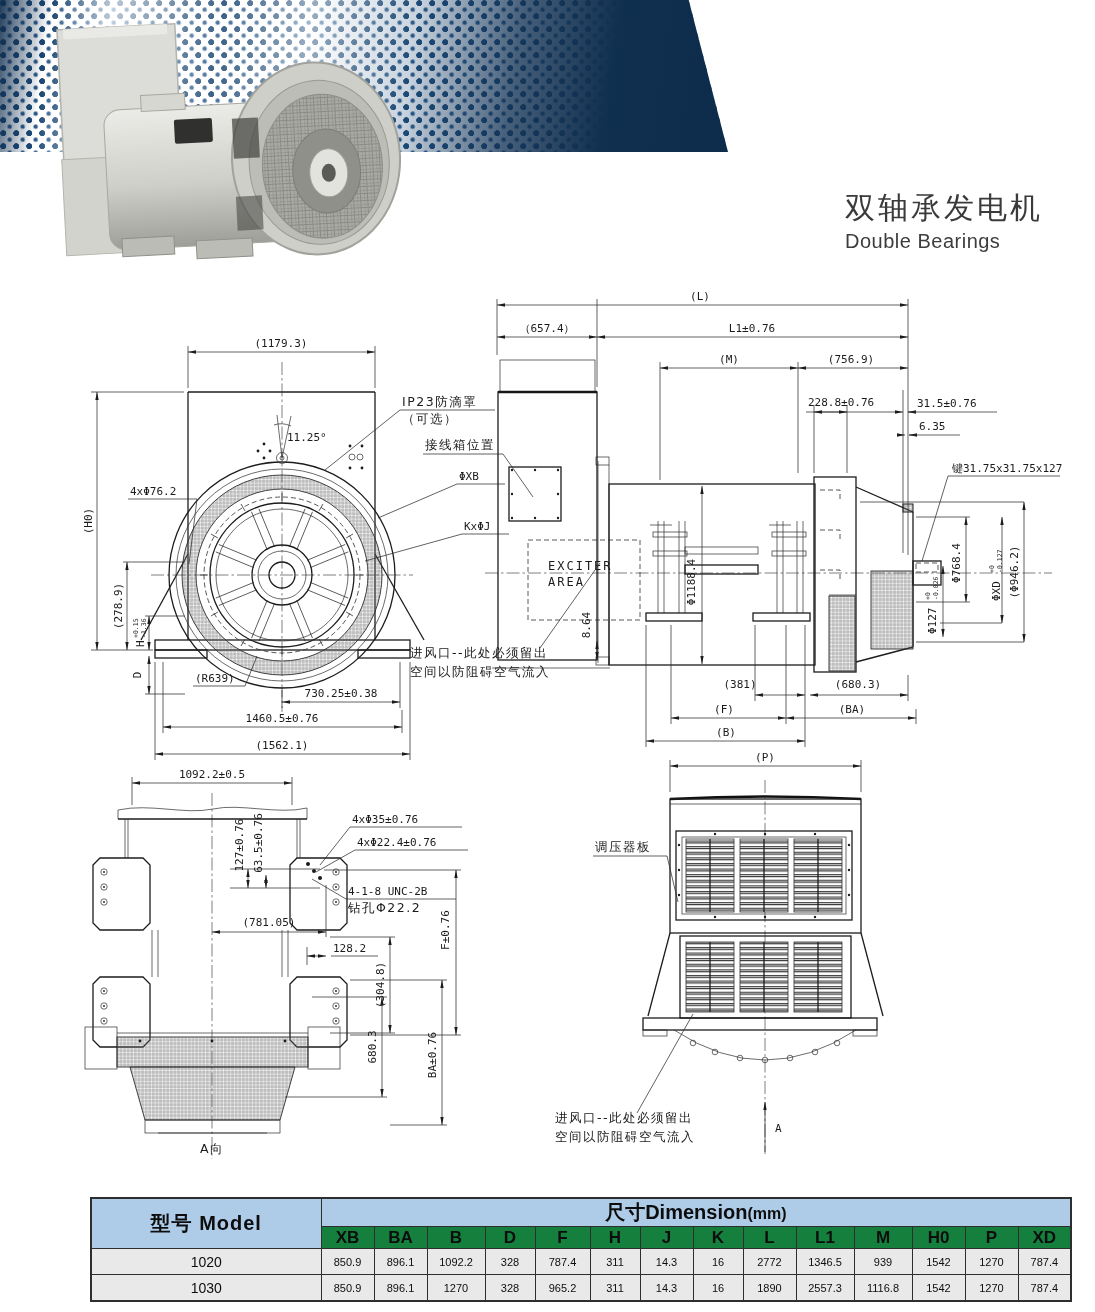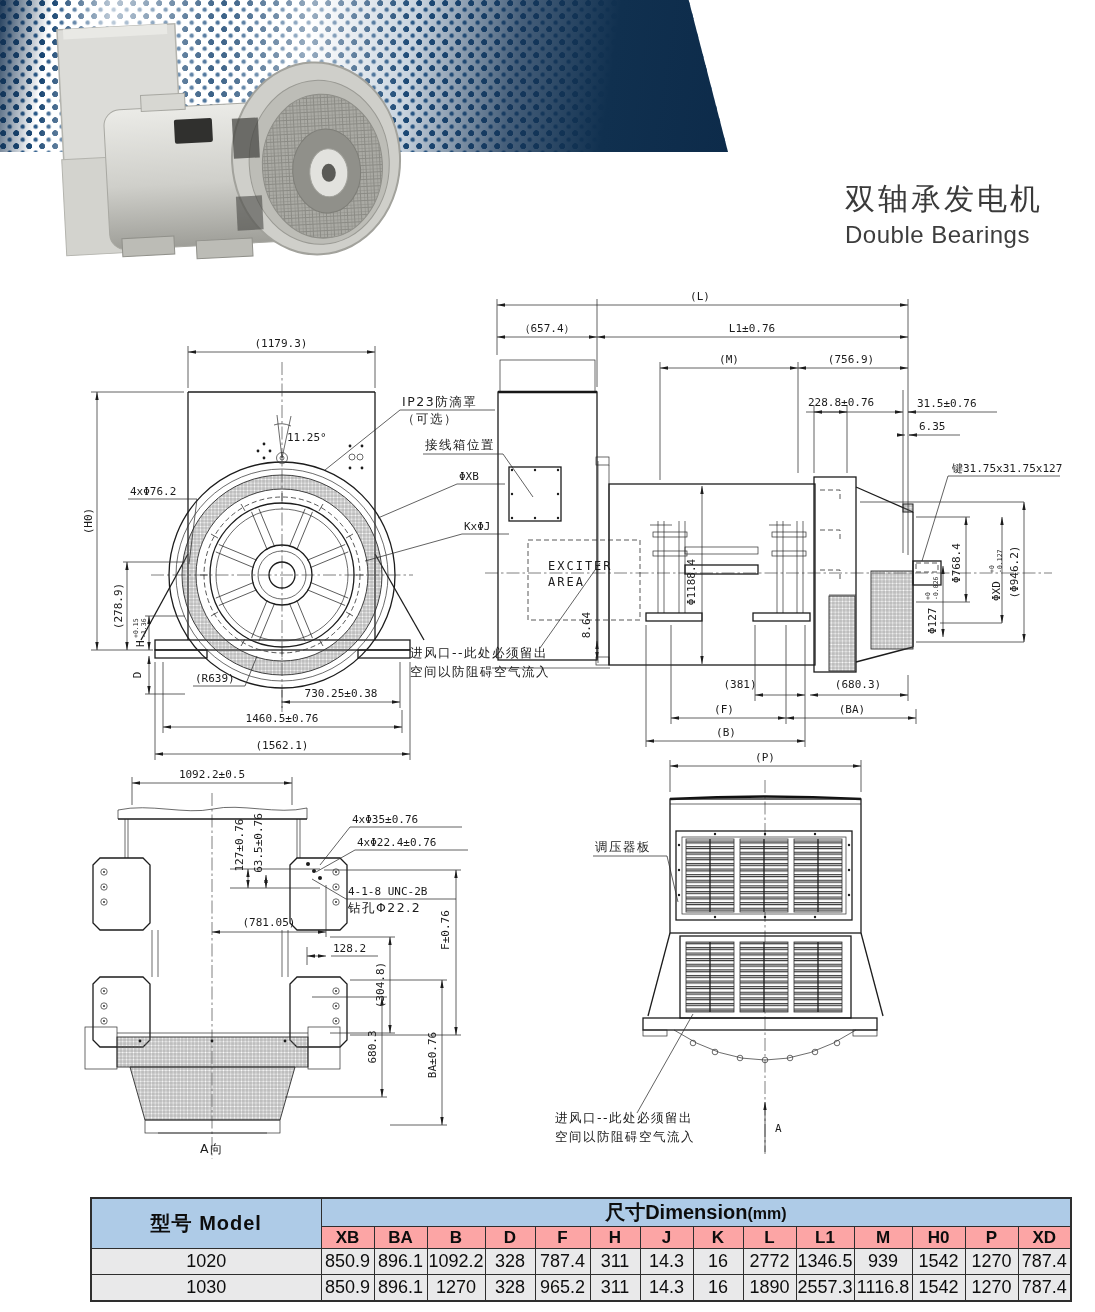--- a/index.html
+++ b/index.html
@@ -11,23 +11,23 @@
     background-image:
       radial-gradient(circle at 3.2px 3.2px, #1a4773 2.7px, transparent 3.3px),
       radial-gradient(circle at 3.2px 3.2px, #2a5988 1.9px, transparent 2.5px);
     background-size:13px 13px,13px 13px;
     background-position:0 0,6.5px 6.5px;}
   .banner::after{content:"";position:absolute;inset:0;
     background:linear-gradient(98deg, rgba(15,45,78,.93) 0%, rgba(255,255,255,0) 7%,
       rgba(255,255,255,.7) 15%, rgba(255,255,255,.15) 30%, rgba(255,255,255,.55) 42%,
       rgba(35,80,125,.25) 56%, rgba(18,50,85,.78) 70%, #10304f 83%, #0d2b4a 100%);}
   
-  .title-block{position:absolute;left:845px;top:179px;color:#3a3a3a;}
+  .title-block{position:absolute;left:845px;top:188px;color:#3a3a3a;}
   .title-zh{font-size:30px;letter-spacing:3px;font-weight:500;font-family:"DejaVu Sans","Liberation Sans",sans-serif;}
-  .title-en{font-size:24px;letter-spacing:.5px;margin-top:1px;color:#3d3d3d;}
+  .title-en{font-size:20px;letter-spacing:.5px;margin-top:1px;color:#3d3d3d;}
   
   .view{position:absolute;overflow:visible;}
   svg .thin{stroke:#2d2d2d;stroke-width:.7;fill:none;}
   svg .med{stroke:#1c1c1c;stroke-width:1.3;fill:none;}
   svg .bold{stroke:#101010;stroke-width:2.4;fill:none;}
   svg .dim{stroke:#2d2d2d;stroke-width:.75;fill:none;}
   svg .cl{stroke:#3a3a3a;stroke-width:.65;fill:none;stroke-dasharray:13 3 2.5 3;}
   svg .dash{stroke:#2d2d2d;stroke-width:.8;fill:none;stroke-dasharray:5 3;}
   svg .hatch{fill:url(#mesh);stroke:#2d2d2d;stroke-width:.9;}
   svg text{font-family:"DejaVu Sans Mono","Liberation Mono",monospace;font-size:11px;fill:#1b1b1b;}
@@ -35,23 +35,23 @@
   svg text.tol{font-size:6.5px;}
   svg .dot{fill:#1b1b1b;stroke:none;}
   
   .dim-table-wrap{position:absolute;left:90px;top:1197px;width:975px;}
   table.dim-table{border-collapse:collapse;width:100%;table-layout:fixed;}
   table.dim-table th,table.dim-table td{border:1.6px solid #2e2e2e;text-align:center;padding:0;color:#0d0d0d;}
   table.dim-table{border:2.6px solid #2e2e2e;}
   .th-model{background:#aecbe7;font-size:20px;font-weight:bold;letter-spacing:1px;margin-left:16px;}
   .th-dim{background:#aecbe7;font-size:20px;font-weight:bold;height:26px;}
   .th-dim .unit{font-size:16px;font-weight:bold;}
-  .th-col{background:#fca5a5;font-size:17px;font-weight:bold;height:21px;}
-  td.val,td.model{background:#e9e9ea;font-size:18px;height:25px;}
-  td.model{font-size:18px;}
+  .th-col{background:#15803d;font-size:17px;font-weight:bold;height:21px;}
+  td.val,td.model{background:#e9e9ea;font-size:11px;height:25px;}
+  td.model{font-size:14px;}
 </style>
 </head>
 <body>
 
 <div class="page">
 
   <svg width="0" height="0" style="position:absolute">
     <defs>
       <marker id="ar" viewBox="0 0 10 4" refX="9.6" refY="2" markerWidth="11.5" markerHeight="4.6" orient="auto-start-reverse">
         <path d="M0,0 L10,2 L0,4 z" fill="#1c1c1c"></path>

